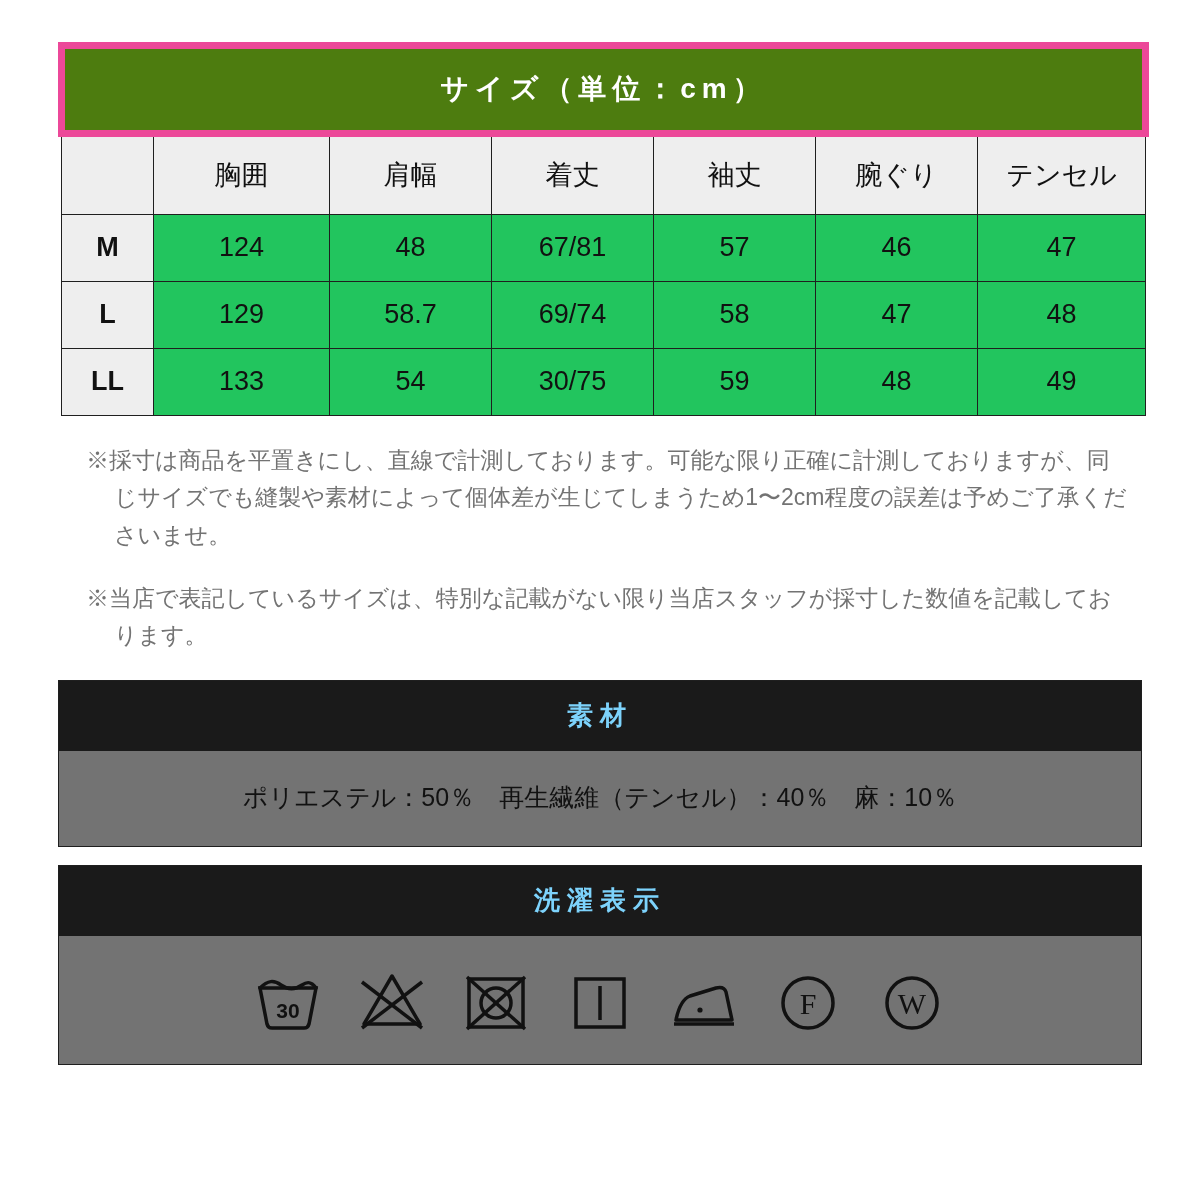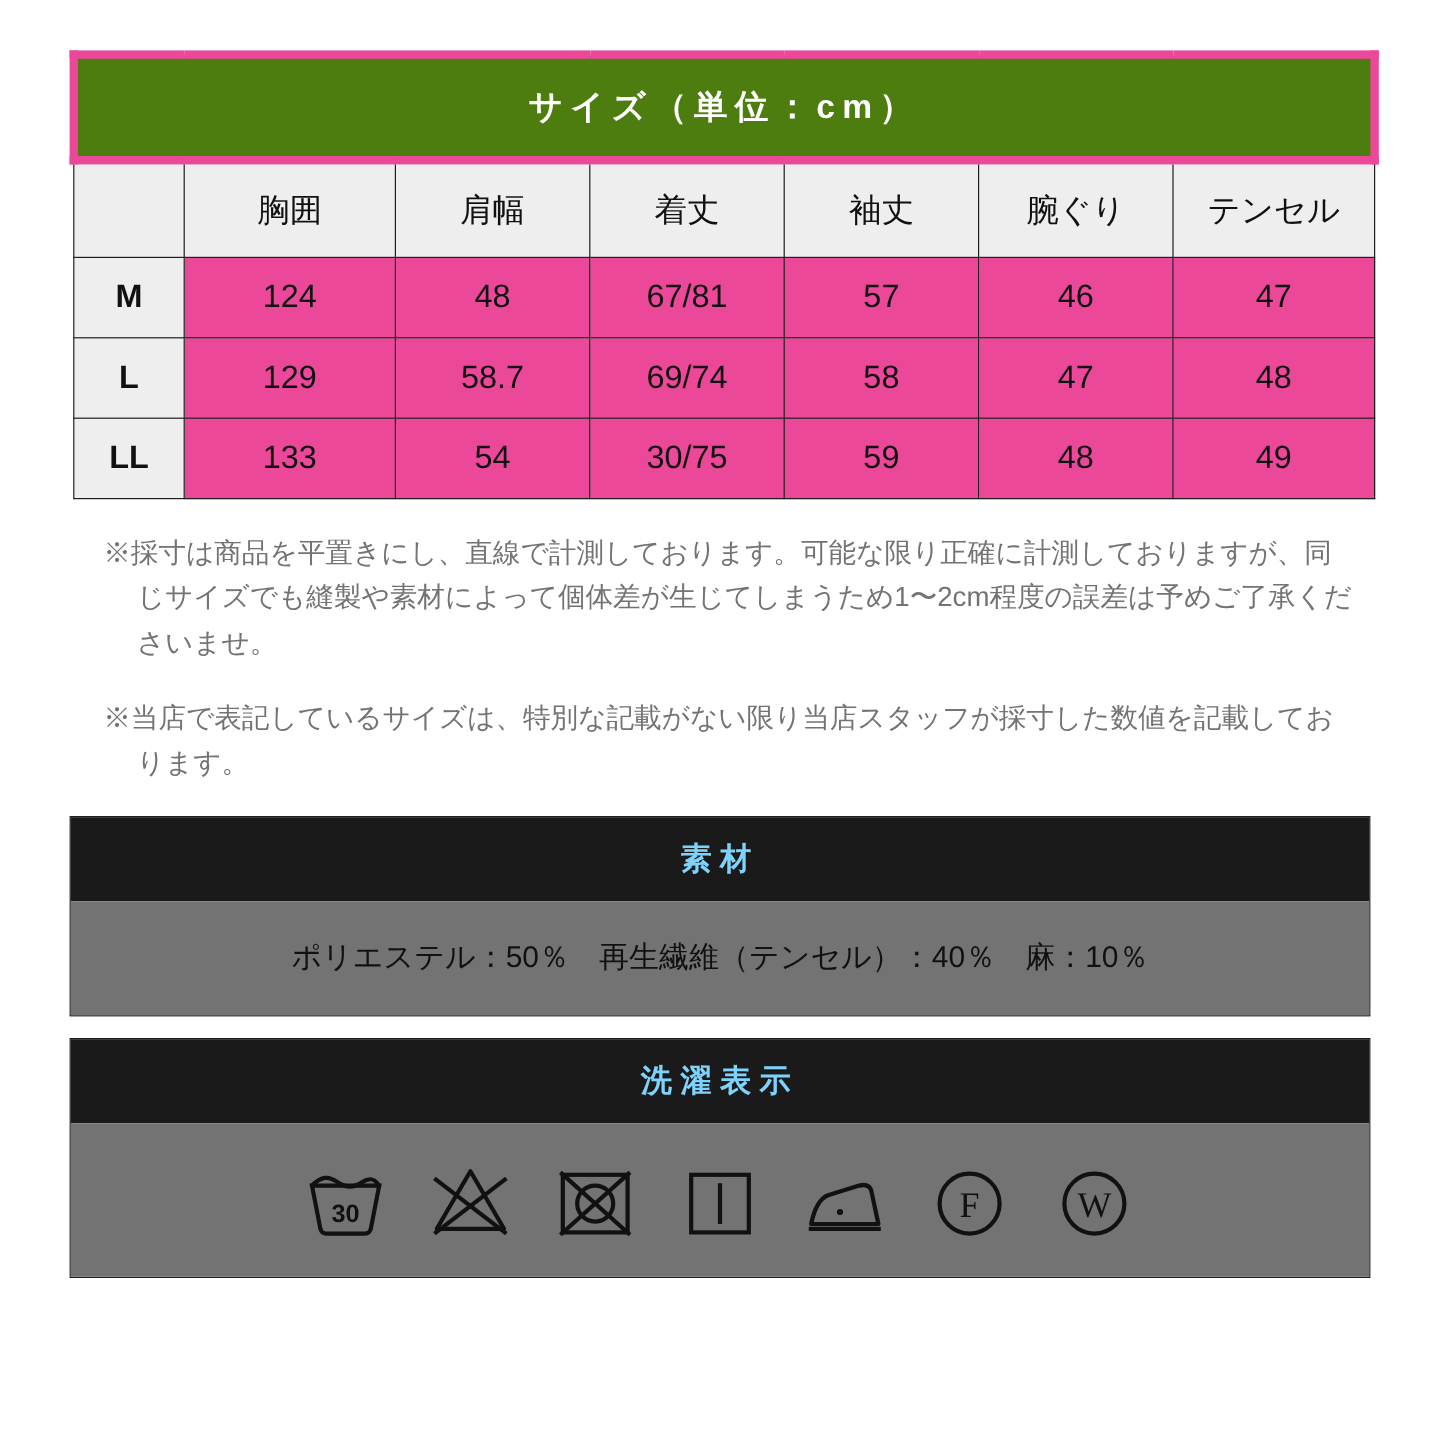--- a/index.html
+++ b/index.html
@@ -55,21 +55,21 @@
     font-size: 27px;
     font-weight: bold;
     text-align: center;
     background: #eeeeee;
     border: 1px solid #1f1f1f;
     padding: 17px 0 18px 0;
   }
   .size-table td.cell {
     font-size: 27px;
     text-align: center;
-    background: #ec4899;
+    background: #22c55e;
     border: 1px solid #1f1f1f;
     padding: 17px 0 18px 0;
   }
   col.c0 { width: 92px; }
   col.c1 { width: 176px; }
   col.c2 { width: 162px; }
   col.c3 { width: 162px; }
   col.c4 { width: 162px; }
   col.c5 { width: 162px; }
   col.c6 { width: 168px; }

